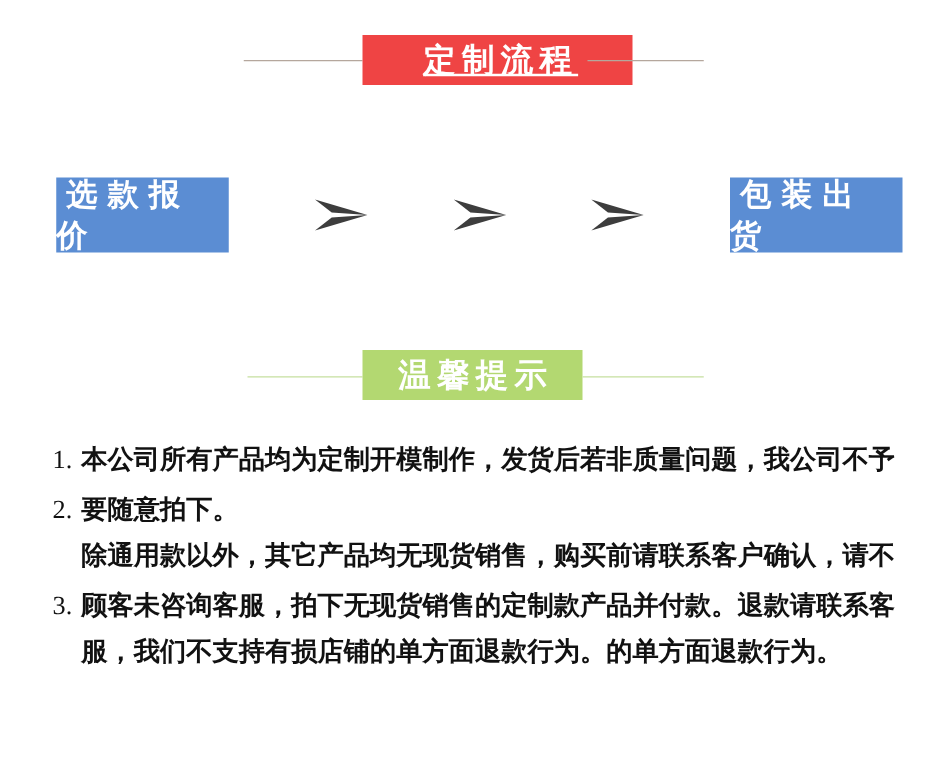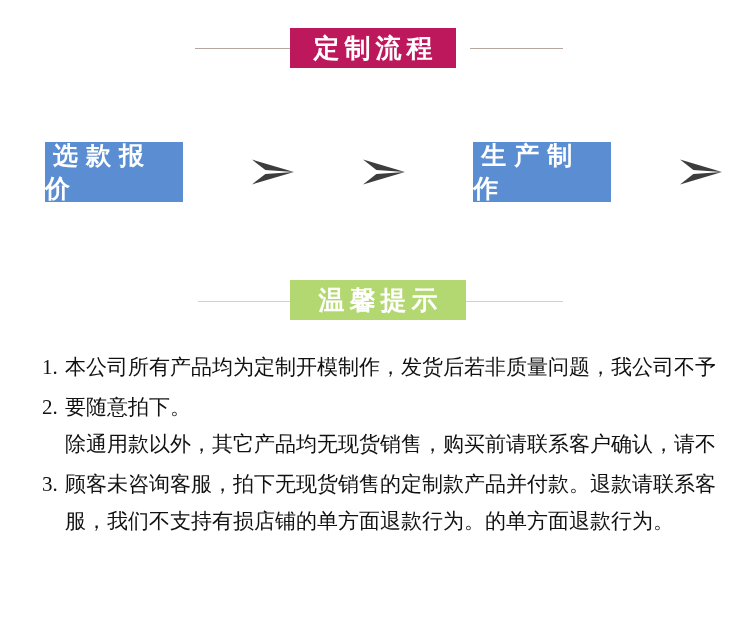--- a/index.html
+++ b/index.html
@@ -19,21 +19,21 @@
     display: flex;
     align-items: center;
     justify-content: center;
     color: #ffffff;
     font-weight: bold;
     font-size: 26px;
     letter-spacing: 5px;
     text-indent: 5px;
     font-family: "Liberation Sans", sans-serif;
   }
-  .banner.pink { left: 290px; top: 28px; width: 166px; height: 40px; background: #be185d; }
+  .banner.pink { left: 290px; top: 28px; width: 216px; height: 40px; background: #ef4444; text-decoration: underline; }
   .banner.green { left: 290px; top: 280px; width: 176px; height: 40px; background: #b3d871; }
 
   .hdr-line { position: absolute; height: 1px; }
   .hdr-line.pink { background: #b5a79d; }
   .hdr-line.green { background: #c6dfa0; }
   .hdr-line.pink.l { left: 195px; top: 48px; width: 95px; }
   .hdr-line.pink.r { left: 470px; top: 48px; width: 93px; }
   .hdr-line.green.l { left: 198px; top: 301px; width: 92px; }
   .hdr-line.green.r { left: 466px; top: 301px; width: 97px; }
 
@@ -67,21 +67,21 @@
     position: absolute;
     left: 42px; top: 349px;
     width: 690px;
     color: #111111;
     font-size: 21px;
     line-height: 37px;
     font-family: "Liberation Serif", "DejaVu Serif", serif;
   }
   .note { display: flex; margin-bottom: 3px; }
   .note .num { flex: none; width: 23px; }
-  .note .ntext div { white-space: nowrap; }
+  .note .ntext div { white-space: nowrap; font-weight: bold; }
 </style>
 </head>
 <body>
 
 <div class="page">
 
   <div class="hdr-line pink l"></div>
   <div class="banner pink">
     <span>定制流程</span>
   </div>
@@ -92,27 +92,27 @@
       <span>选款报价</span>
     </div>
     <svg class="arrow" viewBox="0 0 44 34">
       <path d="M0,4 L44,17 L14,15 Z"></path>
       <path d="M0,30 L44,17 L14,19 Z"></path>
     </svg>
     <svg class="arrow" viewBox="0 0 44 34">
       <path d="M0,4 L44,17 L14,15 Z"></path>
       <path d="M0,30 L44,17 L14,19 Z"></path>
     </svg>
-    <div class="step">
-      <span>生产制作</span>
-    </div>
     <svg class="arrow" viewBox="0 0 44 34">
       <path d="M0,4 L44,17 L14,15 Z"></path>
       <path d="M0,30 L44,17 L14,19 Z"></path>
     </svg>
+    <div class="step">
+      <span>包装出货</span>
+    </div>
   </div>
 
   <div class="hdr-line green l"></div>
   <div class="banner green">
     <span>温馨提示</span>
   </div>
   <div class="hdr-line green r"></div>
 
   <div class="notes">
     <div class="note">

